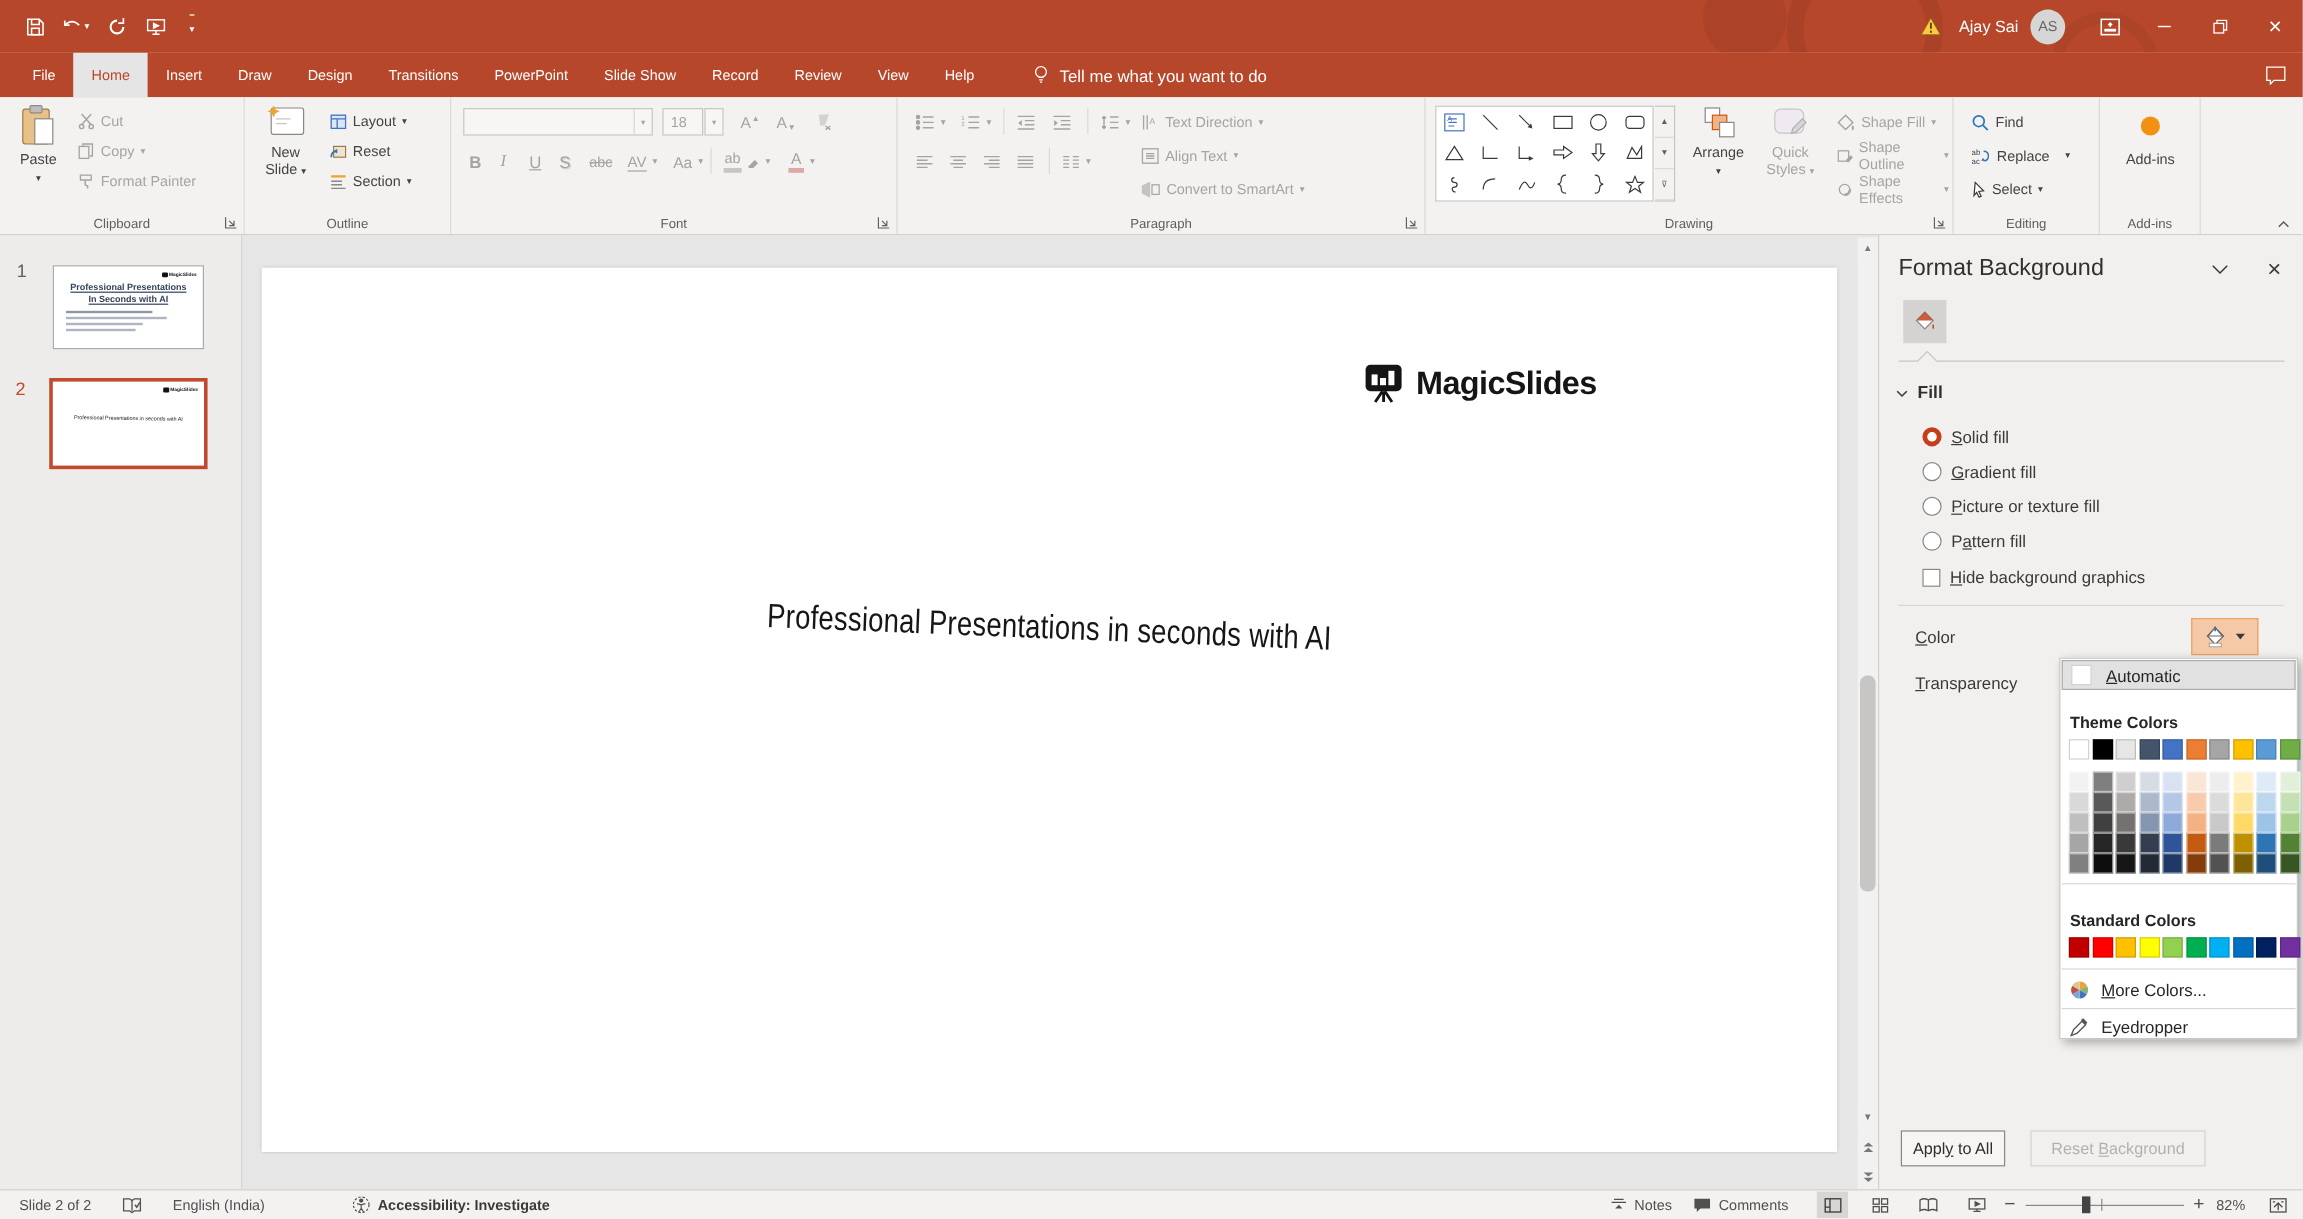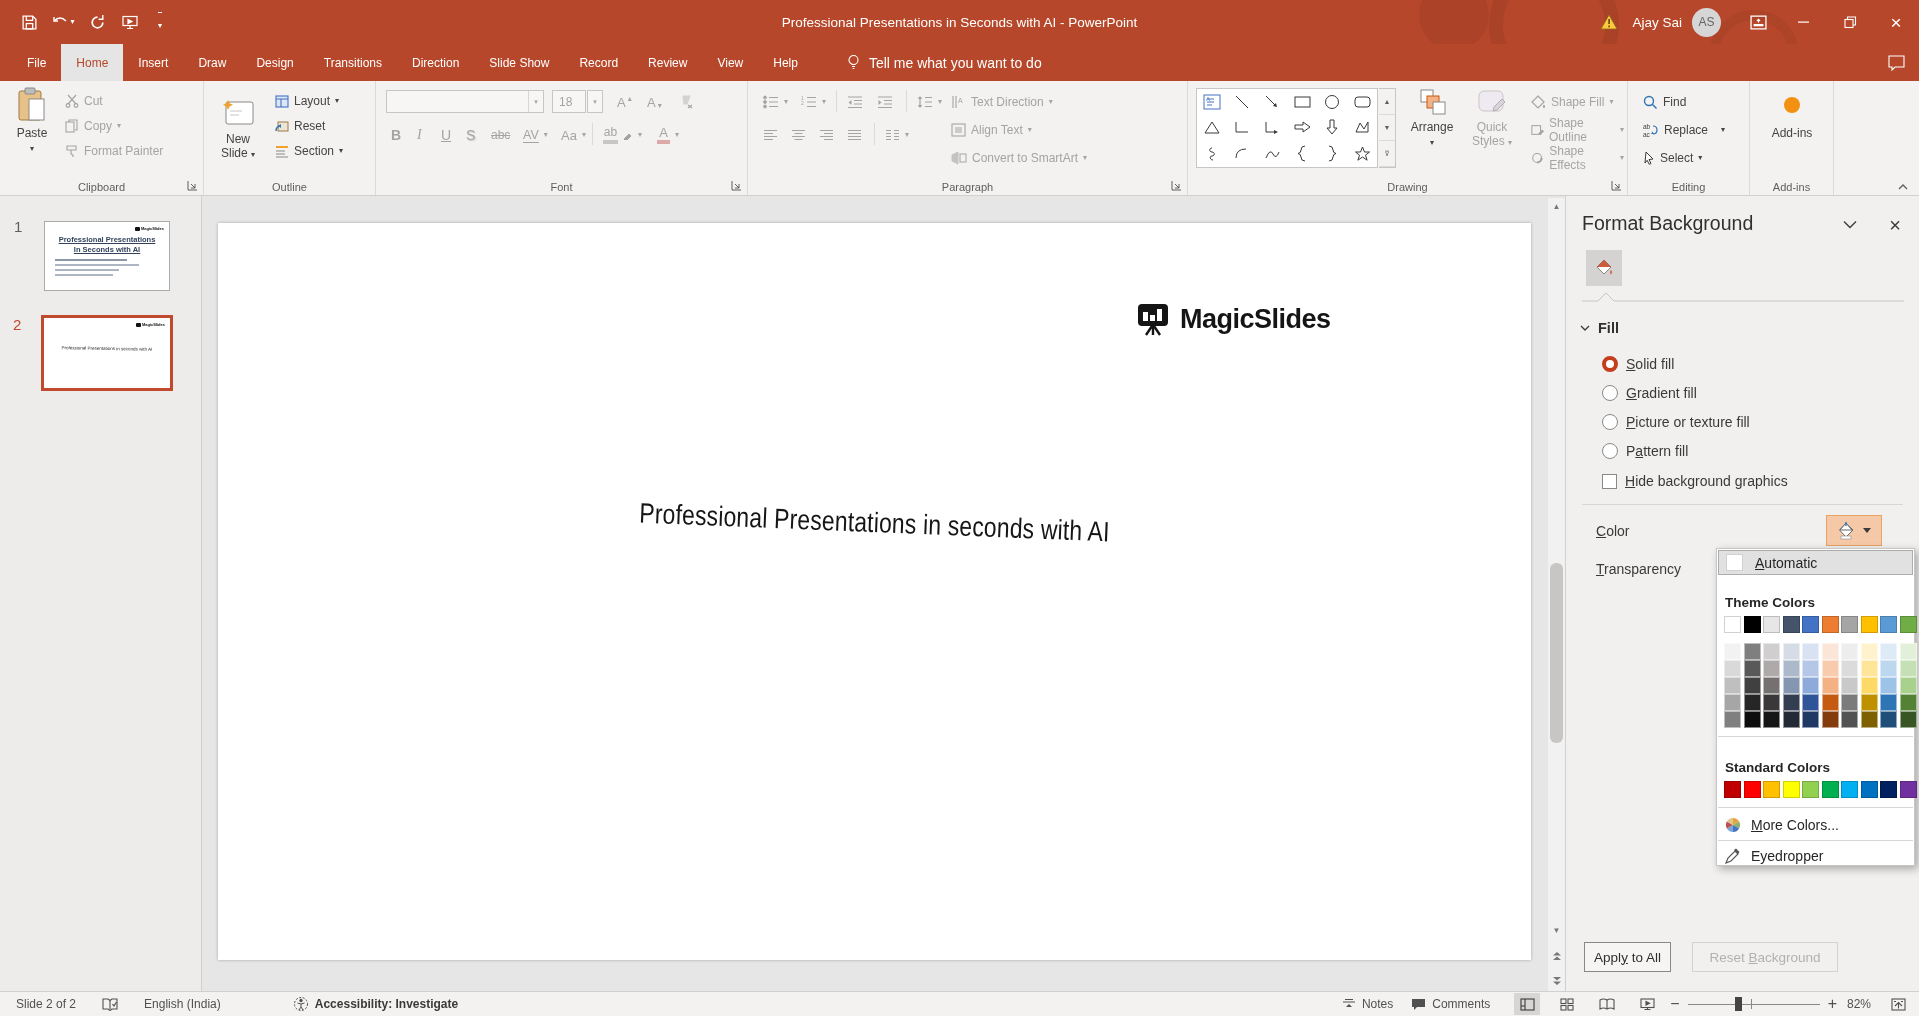--- a/index.html
+++ b/index.html
@@ -113,21 +113,20 @@
       <svg width="19" height="17" viewBox="0 0 19 16" fill="none" stroke="#fff" stroke-width="1.2">
           <rect x="1" y="2" width="14" height="9"></rect>
           <path d="M6 5l4 2-4 2z" fill="#fff"></path>
           <path d="M8 11v3M5 14h6"></path>
         </svg>
     </div>
     <div class="tb-btn" style="width:20px">
       <div style="border-top:1.5px solid #fff; padding-top:1px;"><span class="chev">▾</span></div>
     </div>
   </div>
-  <div class="win-title">Professional Presentations in Seconds with AI  -  PowerPoint</div>
   <div class="tb-right">
     <div style="margin-right:14px">
       <svg width="18" height="16" viewBox="0 0 18 16">
           <path d="M9 1 L17 15 H1 Z" fill="#FFC83D" stroke="#8A6A1C" stroke-width=".8"></path>
           <rect x="8.3" y="5" width="1.6" height="5" fill="#5C4813"></rect>
           <rect x="8.3" y="11.5" width="1.6" height="1.8" fill="#5C4813"></rect>
         </svg>
     </div>
     <span style="font-size:13.5px; margin-right:10px">Ajay Sai</span>
     <div class="avatar">AS</div>
@@ -155,21 +154,21 @@
   </div>
 </div>
 
 <div id="menubar">
   <div class="tab">File</div>
   <div class="tab active">Home</div>
   <div class="tab">Insert</div>
   <div class="tab">Draw</div>
   <div class="tab">Design</div>
   <div class="tab">Transitions</div>
-  <div class="tab">Direction</div>
+  <div class="tab">PowerPoint</div>
   <div class="tab">Slide Show</div>
   <div class="tab">Record</div>
   <div class="tab">Review</div>
   <div class="tab">View</div>
   <div class="tab">Help</div>
   <div class="tellme">
     <svg width="13" height="17" viewBox="0 0 13 17" fill="none" stroke="#fff" stroke-width="1.1">
         <circle cx="6.5" cy="6" r="4.5"></circle>
         <path d="M4.5 10.5h4M5 12.5h3M5.6 14.5h1.8"></path>
       </svg>
@@ -219,21 +218,21 @@
     </div>
     <div class="glabel">Clipboard</div>
     <div class="launcher">
         <svg width="11" height="11" viewBox="0 0 11 11" fill="none" stroke="#605E5C">
           <path d="M1 1v9h9M4 4l4 4M8 4v4h-4"></path>
         </svg>
       </div>
   </div>
 
   <div class="rgroup" style="width:172px">
-    <div class="bigbtn" style="left:8px; top:18px; width:52px;">
+    <div class="bigbtn" style="left:8px; top:6px; width:52px;">
       <svg width="34" height="30" viewBox="0 0 34 30">
           <rect x="5" y="3" width="27" height="22" rx="2" fill="#fff" stroke="#8A8886"></rect>
           <path d="M9 12h12M9 16h9" stroke="#C8C6C4"></path>
           <path d="M7 1l1.6 3.2L12 5.8 8.6 7.4 7 11 5.4 7.4 2 5.8l3.4-1.6z" fill="#F0A22E"></path>
         </svg>
       <span><span>New</span><br><span>Slide</span> <span class="chev">▾</span></span>
     </div>
     <div class="smallbtn" style="left:68px; top:8px;">
       <svg width="14" height="13" viewBox="0 0 14 13" fill="none" stroke="#4472C4" stroke-width="1.1">
           <rect x="1" y="1" width="12" height="11" fill="#DCE6F4"></rect>

